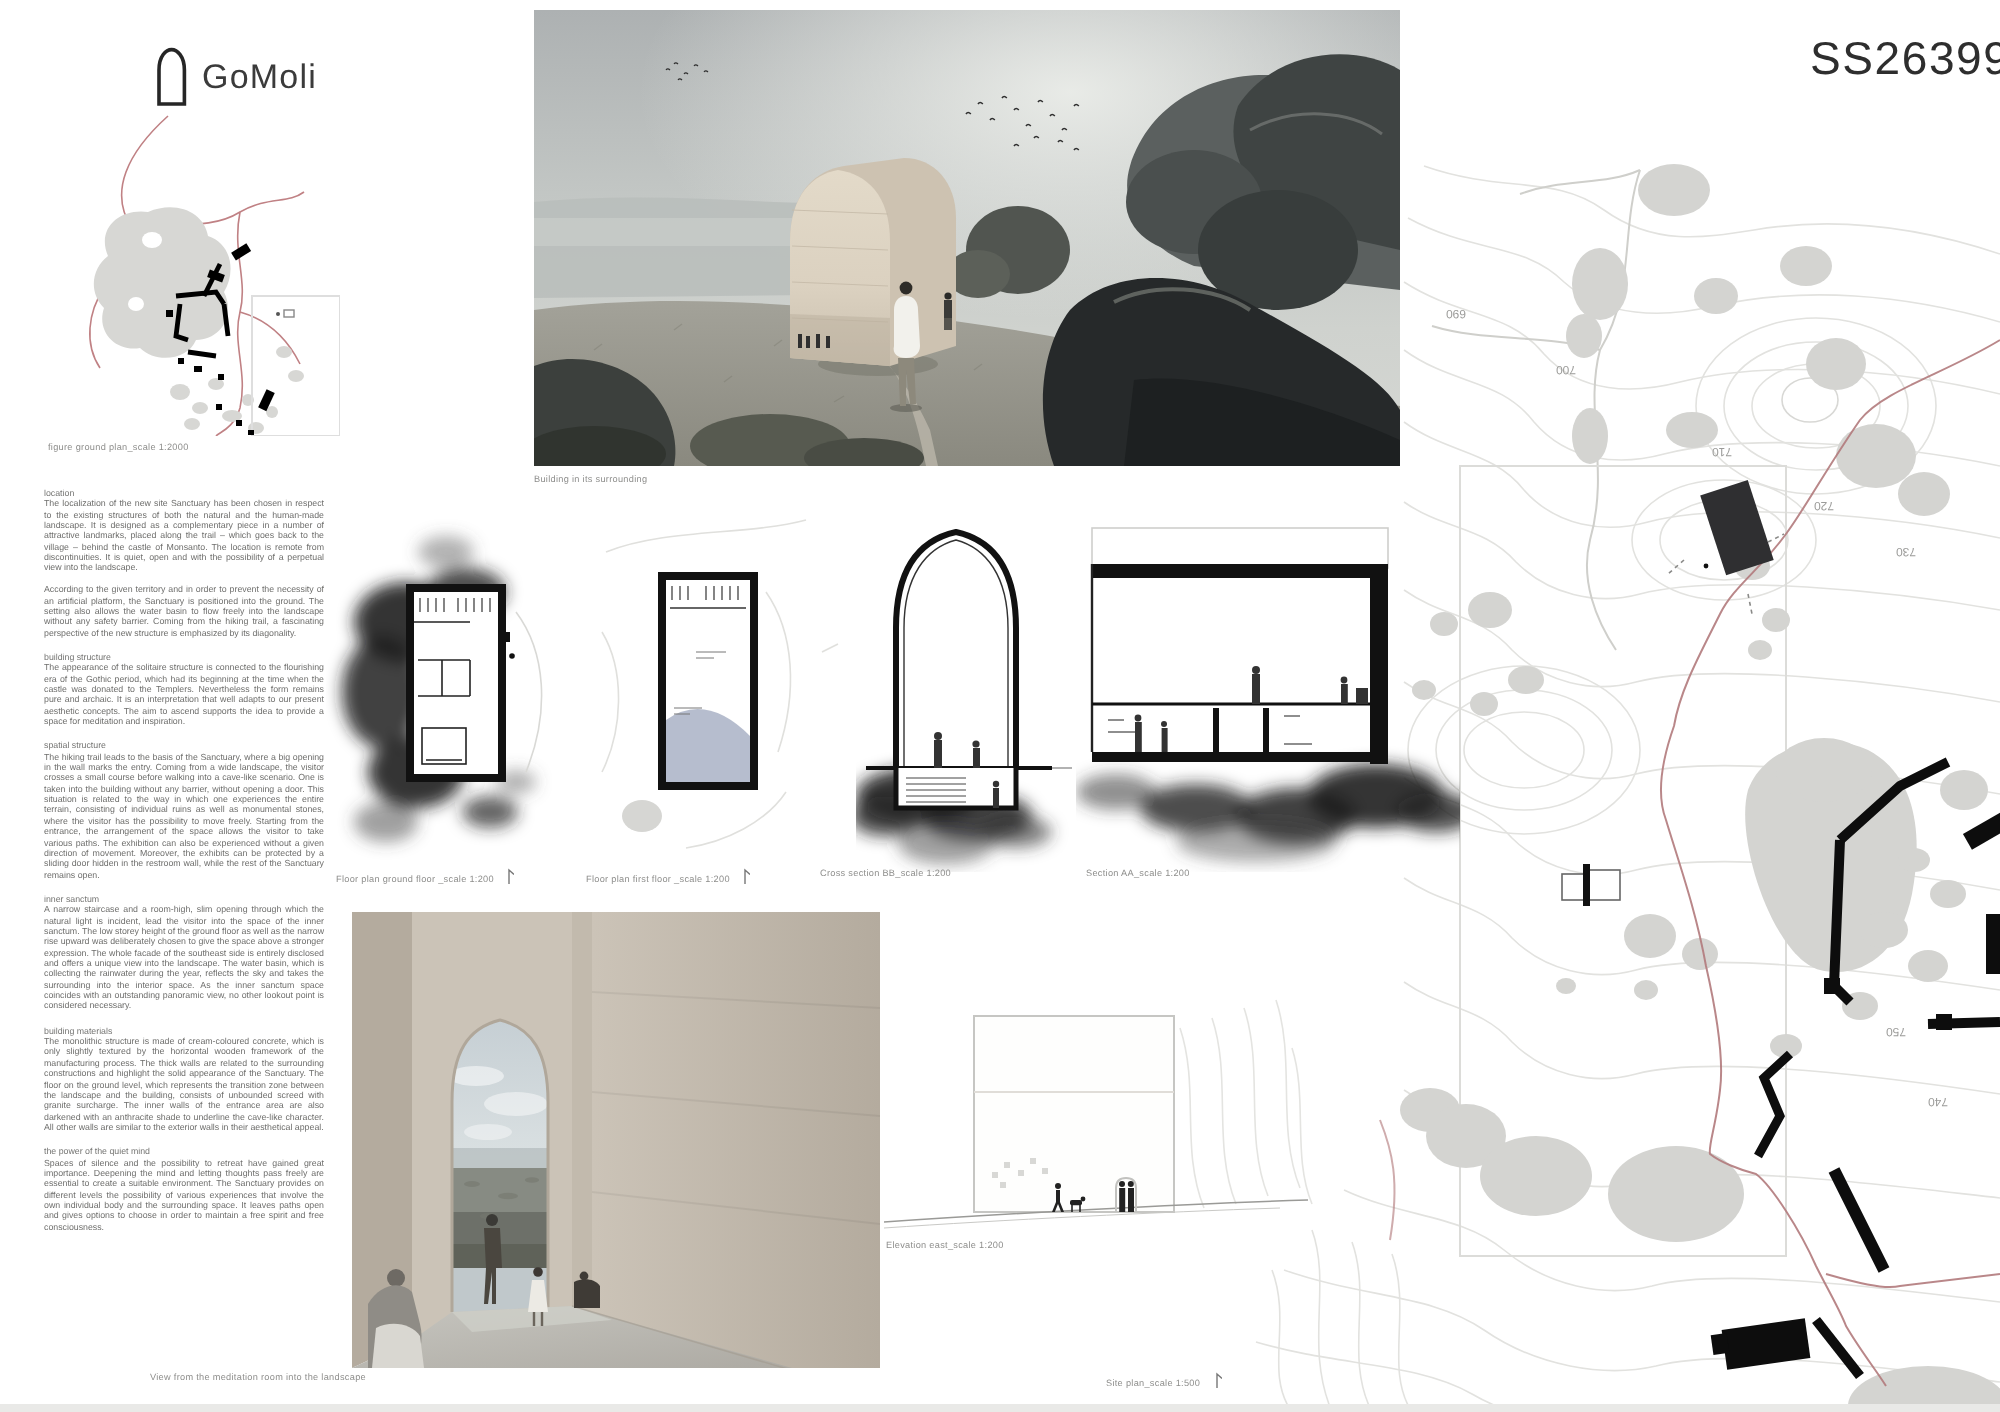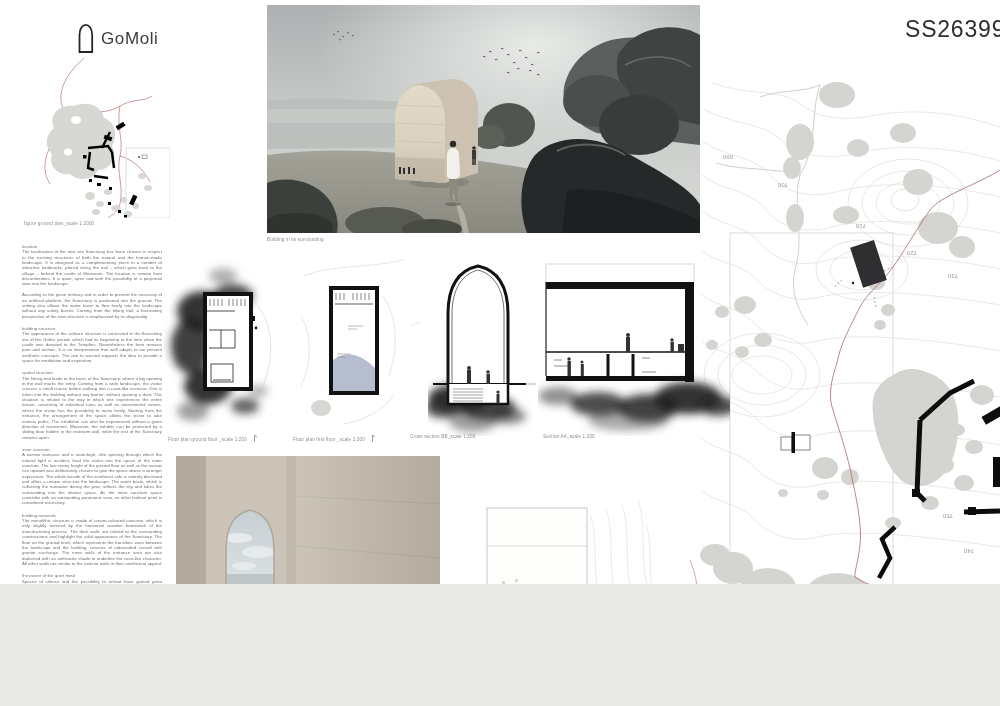--- a/index.html
+++ b/index.html
@@ -1,16 +1,16 @@
 <!DOCTYPE html>
 <html><head>
 <meta charset="utf-8">
 <style>
   html,body{margin:0;padding:0;background:#e9e9e7;}
-  .board{position:relative;width:1000px;height:584px;background:#ffffff;overflow:hidden;
+  .board{position:relative;width:1000px;height:702px;background:#ffffff;overflow:hidden;
          font-family:"Liberation Sans", sans-serif;margin:0 auto;}
   .abs{position:absolute;}
   
   .logo-text{position:absolute;left:101px;top:29px;font-size:17px;letter-spacing:.6px;color:#3b3b3b;font-weight:400;}
   .entry-code{position:absolute;left:905px;top:16px;font-size:23px;letter-spacing:.8px;color:#2e2e2e;font-weight:300;}
   
   .cap{position:absolute;font-size:4.6px;line-height:5px;color:#8d8d8b;letter-spacing:.15px;white-space:nowrap;}
   .cap svg{vertical-align:-1px;margin-left:4px;}
   
   .textcol{position:absolute;left:22px;top:244px;width:140px;}

